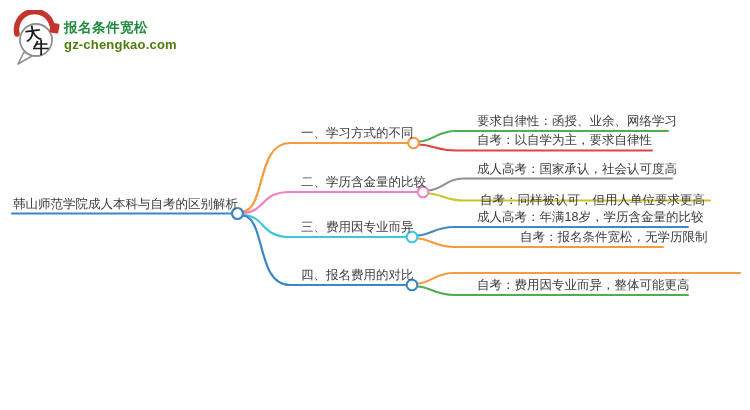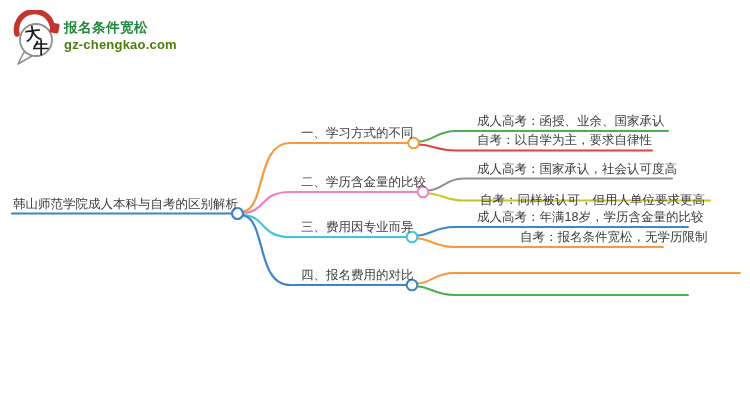--- a/index.html
+++ b/index.html
@@ -55,26 +55,27 @@
     <circle cx="237.5" cy="213.5" r="5.5" fill="#ffffff" stroke-width="2.2" stroke="#3d85c6"></circle>
     <circle cx="413.5" cy="143" r="5.3" fill="#ffffff" stroke-width="2" stroke="#f59a3d"></circle>
     <circle cx="423" cy="192" r="5.3" fill="#ffffff" stroke-width="2" stroke="#ef82c2"></circle>
     <circle cx="412" cy="237" r="5.3" fill="#ffffff" stroke-width="2" stroke="#3ec6de"></circle>
     <circle cx="412" cy="285" r="5.3" fill="#ffffff" stroke-width="2" stroke="#3d85c6"></circle>
   </svg>
 
   <div class="node" style="left:13px;top:197px;font-family:Liberation Serif, serif;">韩山师范学院成人本科与自考的区别解析</div>
 
   <div class="node" style="left:301px;top:126px;">一、学习方式的不同</div>
-  <div class="node" style="left:477px;top:114px;">成人高考：函授、业余、国家承认</div>
+  <div class="node" style="left:477px;top:114px;">要求自律性：函授、业余、网络学习</div>
   <div class="node" style="left:477px;top:133px;">自考：以自学为主，要求自律性</div>
 
   <div class="node" style="left:301px;top:175px;">二、学历含金量的比较</div>
   <div class="node" style="left:477px;top:162px;">成人高考：国家承认，社会认可度高</div>
   <div class="node" style="left:480px;top:184px;margin-top:9px;">自考：同样被认可，但用人单位要求更高</div>
 
   <div class="node" style="left:301px;top:220px;">三、费用因专业而异</div>
   <div class="node" style="left:477px;top:210px;">成人高考：年满18岁，学历含金量的比较</div>
   <div class="node" style="left:477px;top:230px;margin-left:43px;">自考：报名条件宽松，无学历限制</div>
 
   <div class="node" style="left:301px;top:268px;">四、报名费用的对比</div>
+  <div class="node" style="left:477px;top:278px;">自考：费用因专业而异，整体可能更高</div>
 
 </div>
 
 </body></html>

